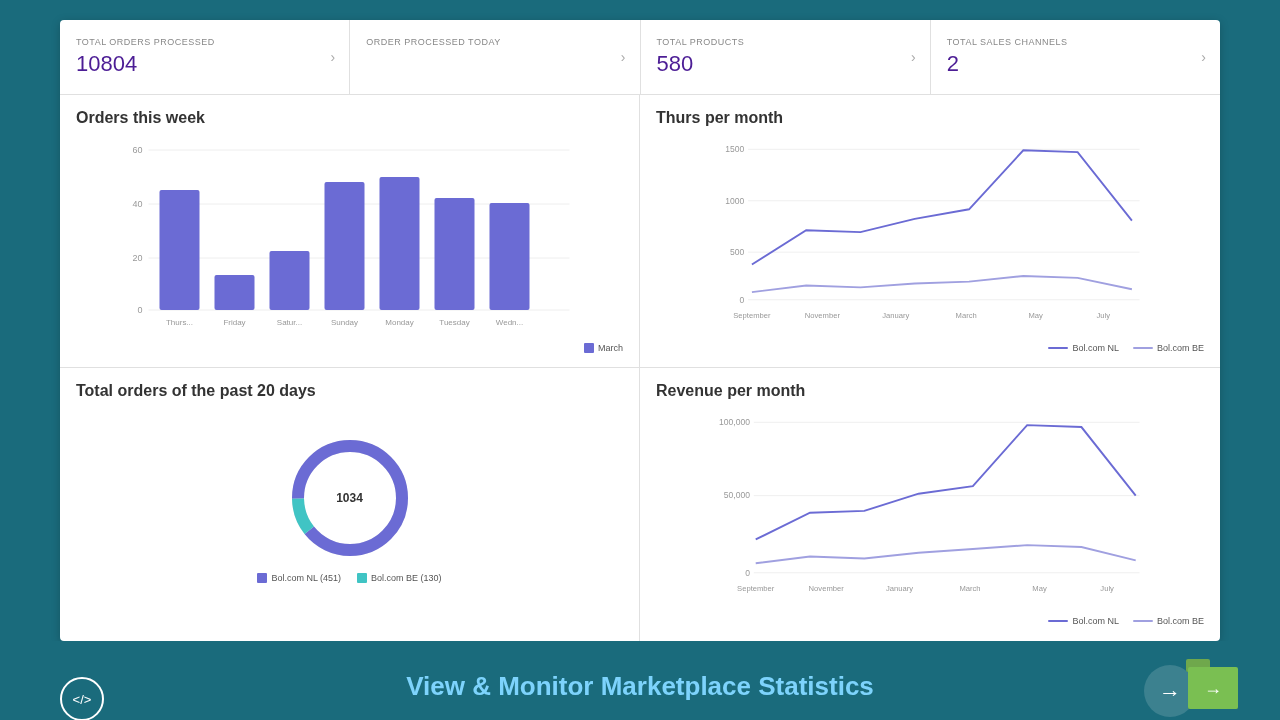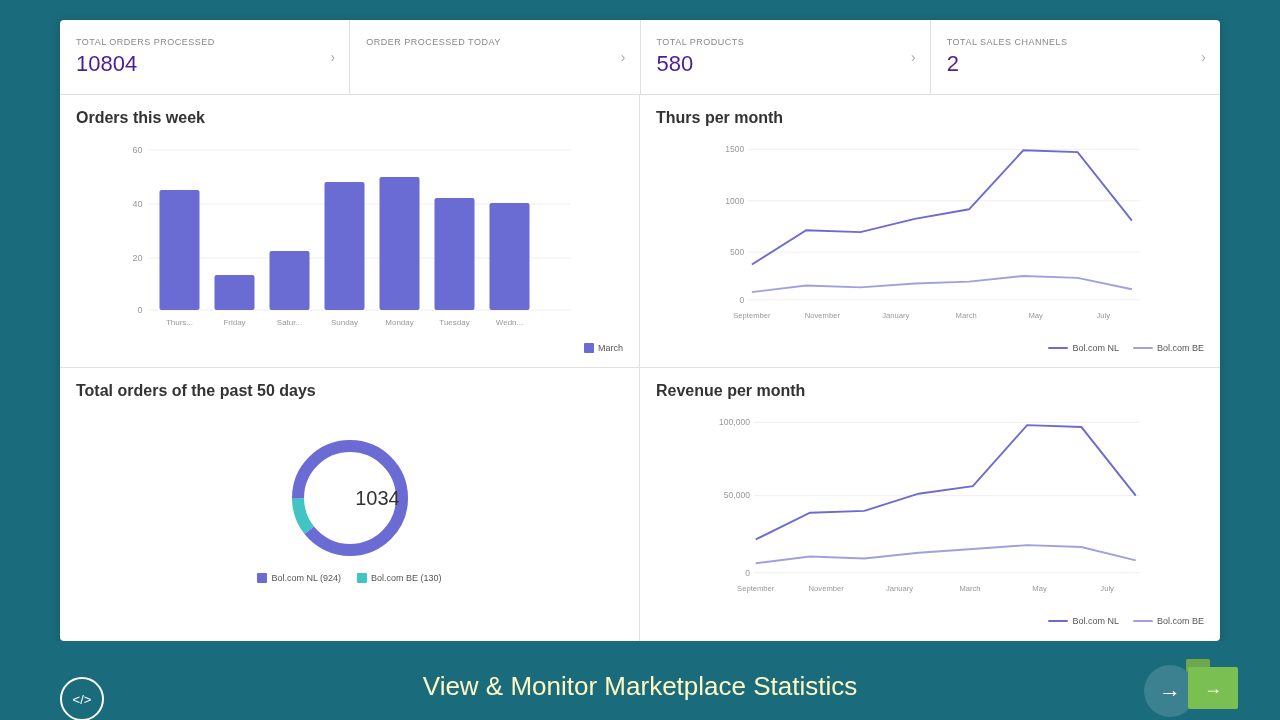--- a/index.html
+++ b/index.html
@@ -136,24 +136,23 @@
       position: relative;
       width: 130px;
       height: 130px;
     }
 
     .donut-center-text {
       position: absolute;
       top: 50%;
       left: 50%;
       transform: translate(-50%, -50%);
-      font-size: 20px;
+      font-size: 12px;
       color: #333;
-      font-weight: 400;
-      margin-left: 28px;
+      font-weight: 700;
     }
 
     .donut-legend {
       display: flex;
       gap: 16px;
       margin-top: 10px;
       font-size: 9px;
       color: #555;
     }
 
@@ -162,23 +161,23 @@
       background: #1a6b7c;
       padding: 18px 60px;
       display: flex;
       align-items: center;
       justify-content: center;
       position: relative;
       min-height: 90px;
     }
 
     .footer-title {
-      color: #fef9c3;
+      color: #7dd3fc;
       font-size: 26px;
-      font-weight: 400;
+      font-weight: 700;
       text-align: center;
     }
 
     .footer-icon-left {
       position: absolute;
       left: 60px;
       bottom: 10px;
     }
 
     .code-circle {
@@ -332,37 +331,37 @@
             <span>Bol.com NL</span>
           </div>
           <div class="legend-item">
             <div class="legend-dot" style="background:#a0a0e0;"></div>
             <span>Bol.com BE</span>
           </div>
         </div>
       </div>
 
       <div class="chart-panel">
-        <div class="chart-title">Total orders of the past 50 days</div>
+        <div class="chart-title">Total orders of the past 20 days</div>
         <div class="donut-container">
           <div class="donut-wrapper">
             <svg width="130" height="130" viewBox="0 0 130 130">
 
               <circle cx="65" cy="65" r="52" fill="none" stroke="#e8e8e8" stroke-width="12"></circle>
 
               <circle cx="65" cy="65" r="52" fill="none" stroke="#6b6bd4" stroke-width="12" stroke-dasharray="291.5 34.2" stroke-dashoffset="81.7" transform="rotate(-90 65 65)"></circle>
 
               <circle cx="65" cy="65" r="52" fill="none" stroke="#40c4c4" stroke-width="12" stroke-dasharray="34.2 291.5" stroke-dashoffset="-209.8" transform="rotate(-90 65 65)"></circle>
             </svg>
             <div class="donut-center-text">1034</div>
           </div>
           <div class="donut-legend">
             <div class="legend-item">
               <div class="legend-box" style="background:#6b6bd4;"></div>
-              <span>Bol.com NL (924)</span>
+              <span>Bol.com NL (451)</span>
             </div>
             <div class="legend-item">
               <div class="legend-box" style="background:#40c4c4;"></div>
               <span>Bol.com BE (130)</span>
             </div>
           </div>
         </div>
       </div>
 
       <div class="chart-panel">

